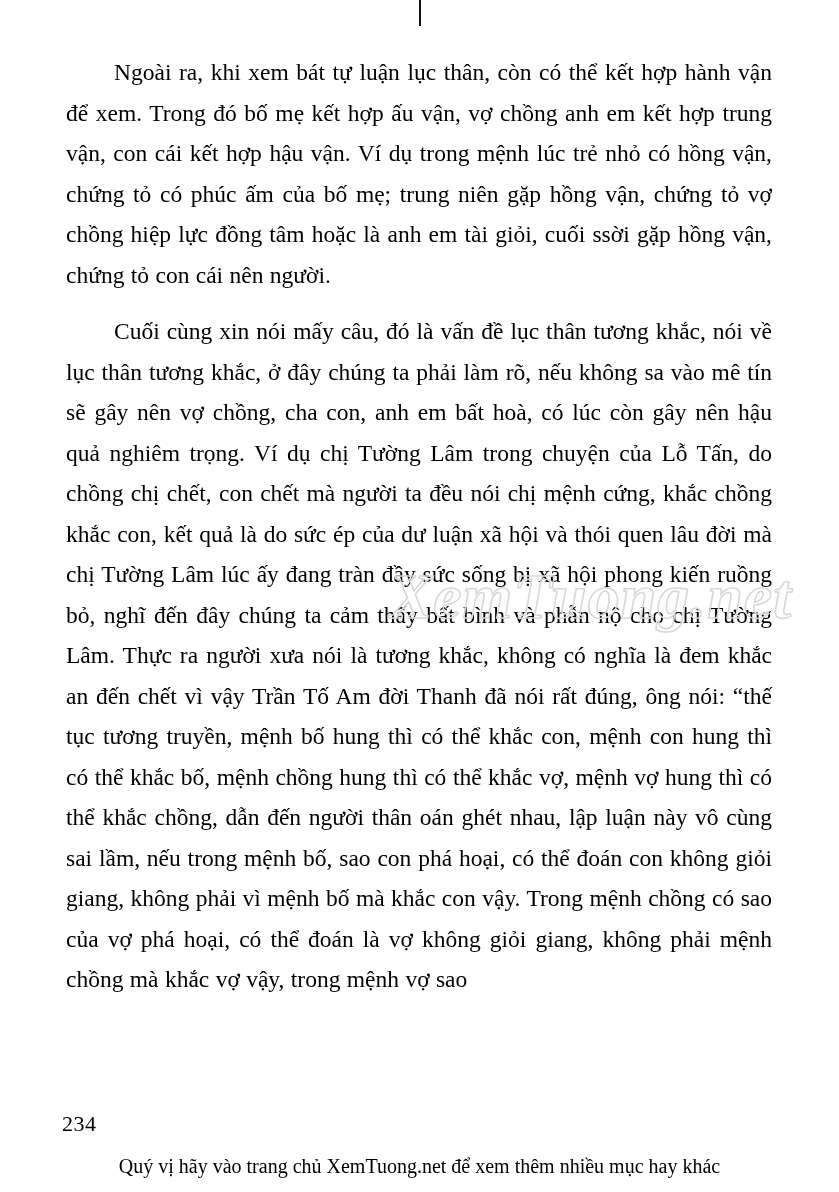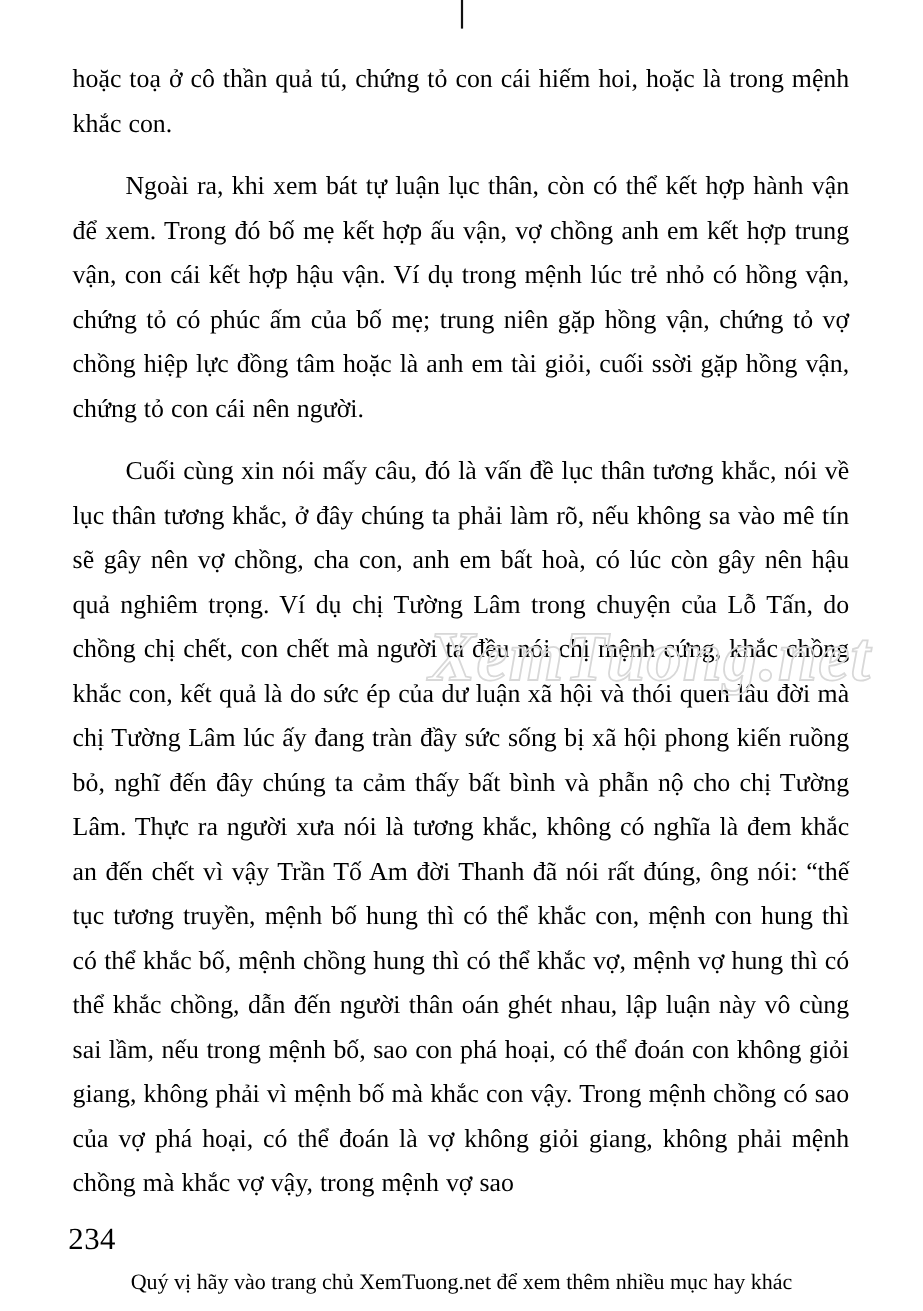--- a/index.html
+++ b/index.html
@@ -65,42 +65,41 @@
     -webkit-text-stroke: 1.6px #d8d8d8;
     text-shadow: 0 0 0 rgba(0,0,0,0);
     pointer-events: none;
     white-space: nowrap;
   }
 
   .page-number {
     position: absolute;
     left: 62px;
     top: 1111px;
-    font-size: 28px;
+    font-size: 22px;
     font-family: "Liberation Serif", serif;
     letter-spacing: 0.5px;
   }
 
   .footer {
     position: absolute;
     left: 0;
     top: 1155px;
     width: 839px;
     text-align: center;
     font-size: 20px;
     font-family: "Liberation Serif", serif;
   }
 </style>
 </head>
 <body>
 
 <div class="top-tick"></div>
 
 <div class="page">
-  <p class="para">hoặc toạ ở cô thần quả tú, chứng tỏ con cái hiếm hoi, hoặc là trong mệnh khắc con.</p>
   <p class="para indent">Ngoài ra, khi xem bát tự luận lục thân, còn có thể kết hợp hành vận để xem. Trong đó bố mẹ kết hợp ấu vận, vợ chồng anh em kết hợp trung vận, con cái kết hợp hậu vận. Ví dụ trong mệnh lúc trẻ nhỏ có hồng vận, chứng tỏ có phúc ấm của bố mẹ; trung niên gặp hồng vận, chứng tỏ vợ chồng hiệp lực đồng tâm hoặc là anh em tài giỏi, cuối ssời gặp hồng vận, chứng tỏ con cái nên người.</p>
   <p class="para indent">Cuối cùng xin nói mấy câu, đó là vấn đề lục thân tương khắc, nói về lục thân tương khắc, ở đây chúng ta phải làm rõ, nếu không sa vào mê tín sẽ gây nên vợ chồng, cha con, anh em bất hoà, có lúc còn gây nên hậu quả nghiêm trọng. Ví dụ chị Tường Lâm trong chuyện của Lỗ Tấn, do chồng chị chết, con chết mà người ta đều nói chị mệnh cứng, khắc chồng khắc con, kết quả là do sức ép của dư luận xã hội và thói quen lâu đời mà chị Tường Lâm lúc ấy đang tràn đầy sức sống bị xã hội phong kiến ruồng bỏ, nghĩ đến đây chúng ta cảm thấy bất bình và phẫn nộ cho chị Tường Lâm. Thực ra người xưa nói là tương khắc, không có nghĩa là đem khắc an đến chết vì vậy Trần Tố Am đời Thanh đã nói rất đúng, ông nói: “thế tục tương truyền, mệnh bố hung thì có thể khắc con, mệnh con hung thì có thể khắc bố, mệnh chồng hung thì có thể khắc vợ, mệnh vợ hung thì có thể khắc chồng, dẫn đến người thân oán ghét nhau, lập luận này vô cùng sai lầm, nếu trong mệnh bố, sao con phá hoại, có thể đoán con không giỏi giang, không phải vì mệnh bố mà khắc con vậy. Trong mệnh chồng có sao của vợ phá hoại, có thể đoán là vợ không giỏi giang, không phải mệnh chồng mà khắc vợ vậy, trong mệnh vợ sao</p>
 </div>
 
 <div class="watermark">XemTuong.net</div>
 
 <div class="page-number">234</div>
 
 <div class="footer">Quý vị hãy vào trang chủ XemTuong.net để xem thêm nhiều mục hay khác</div>
 

